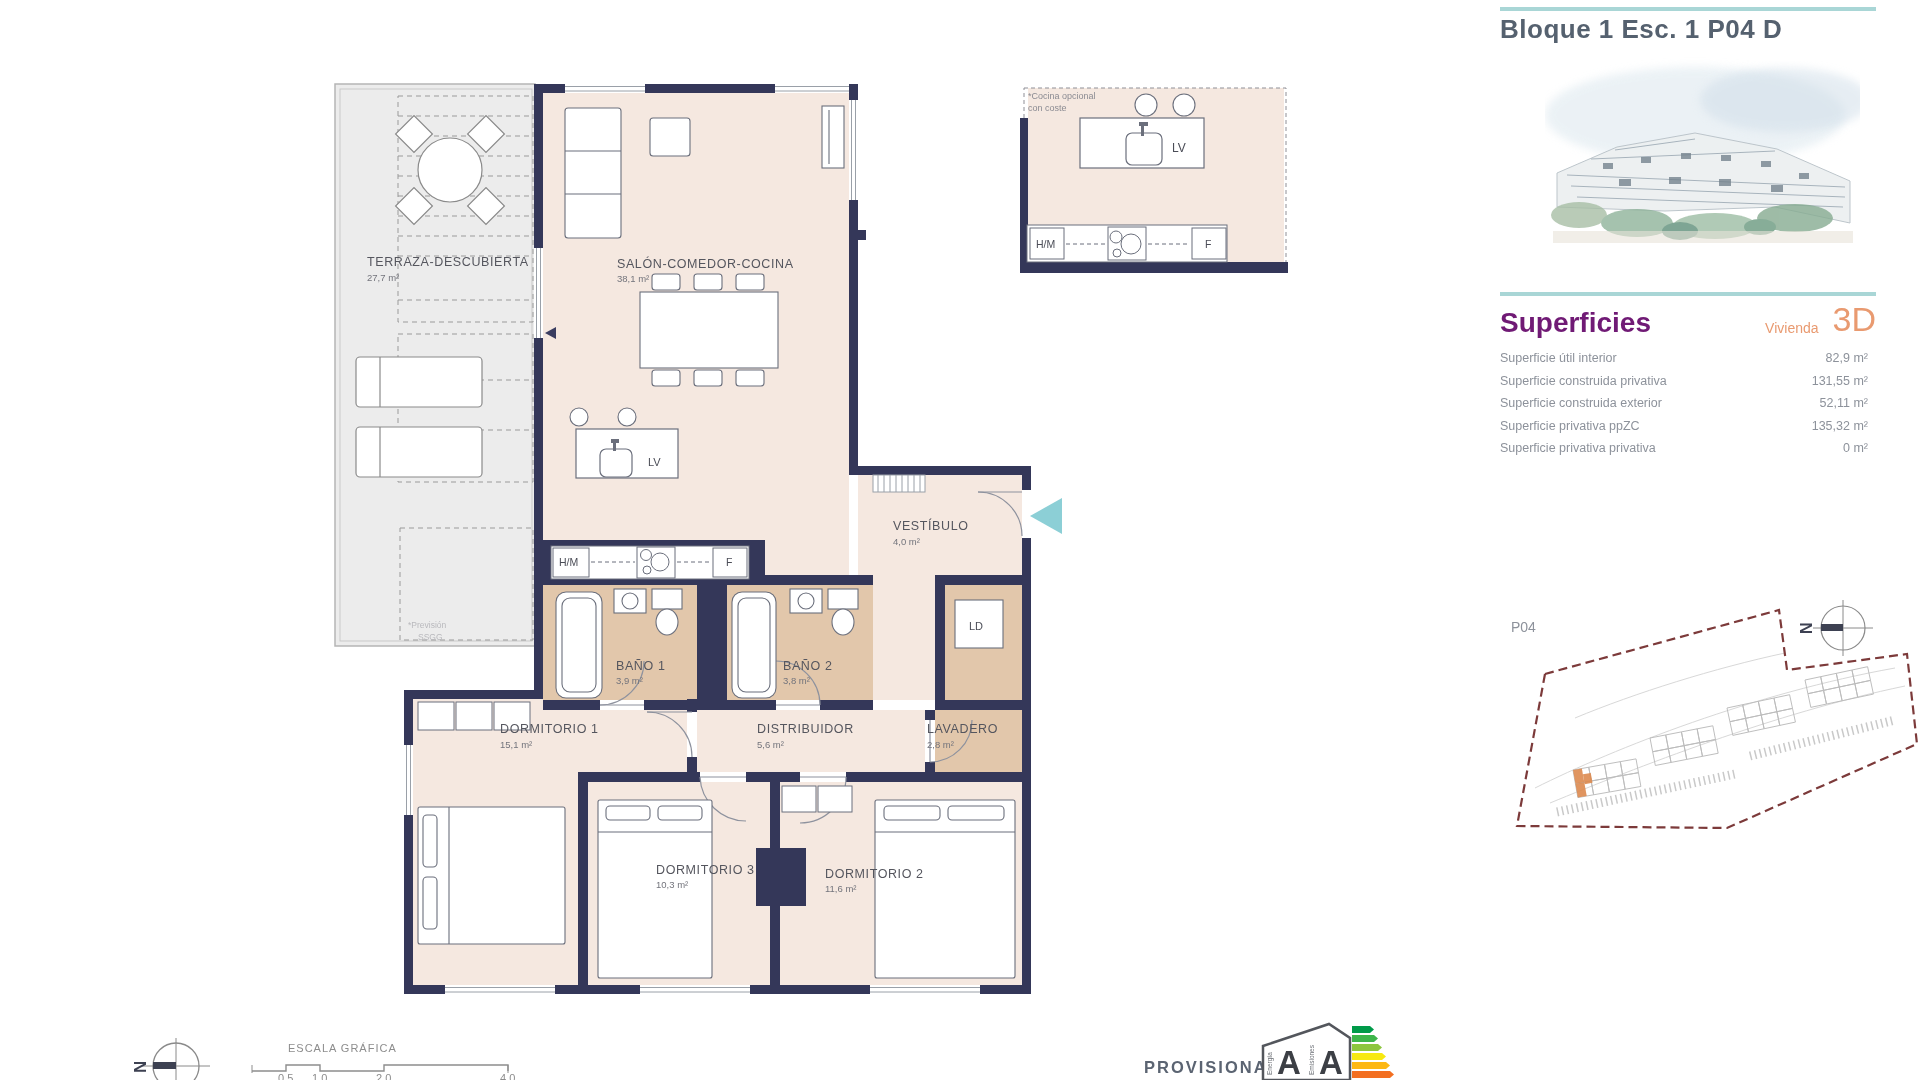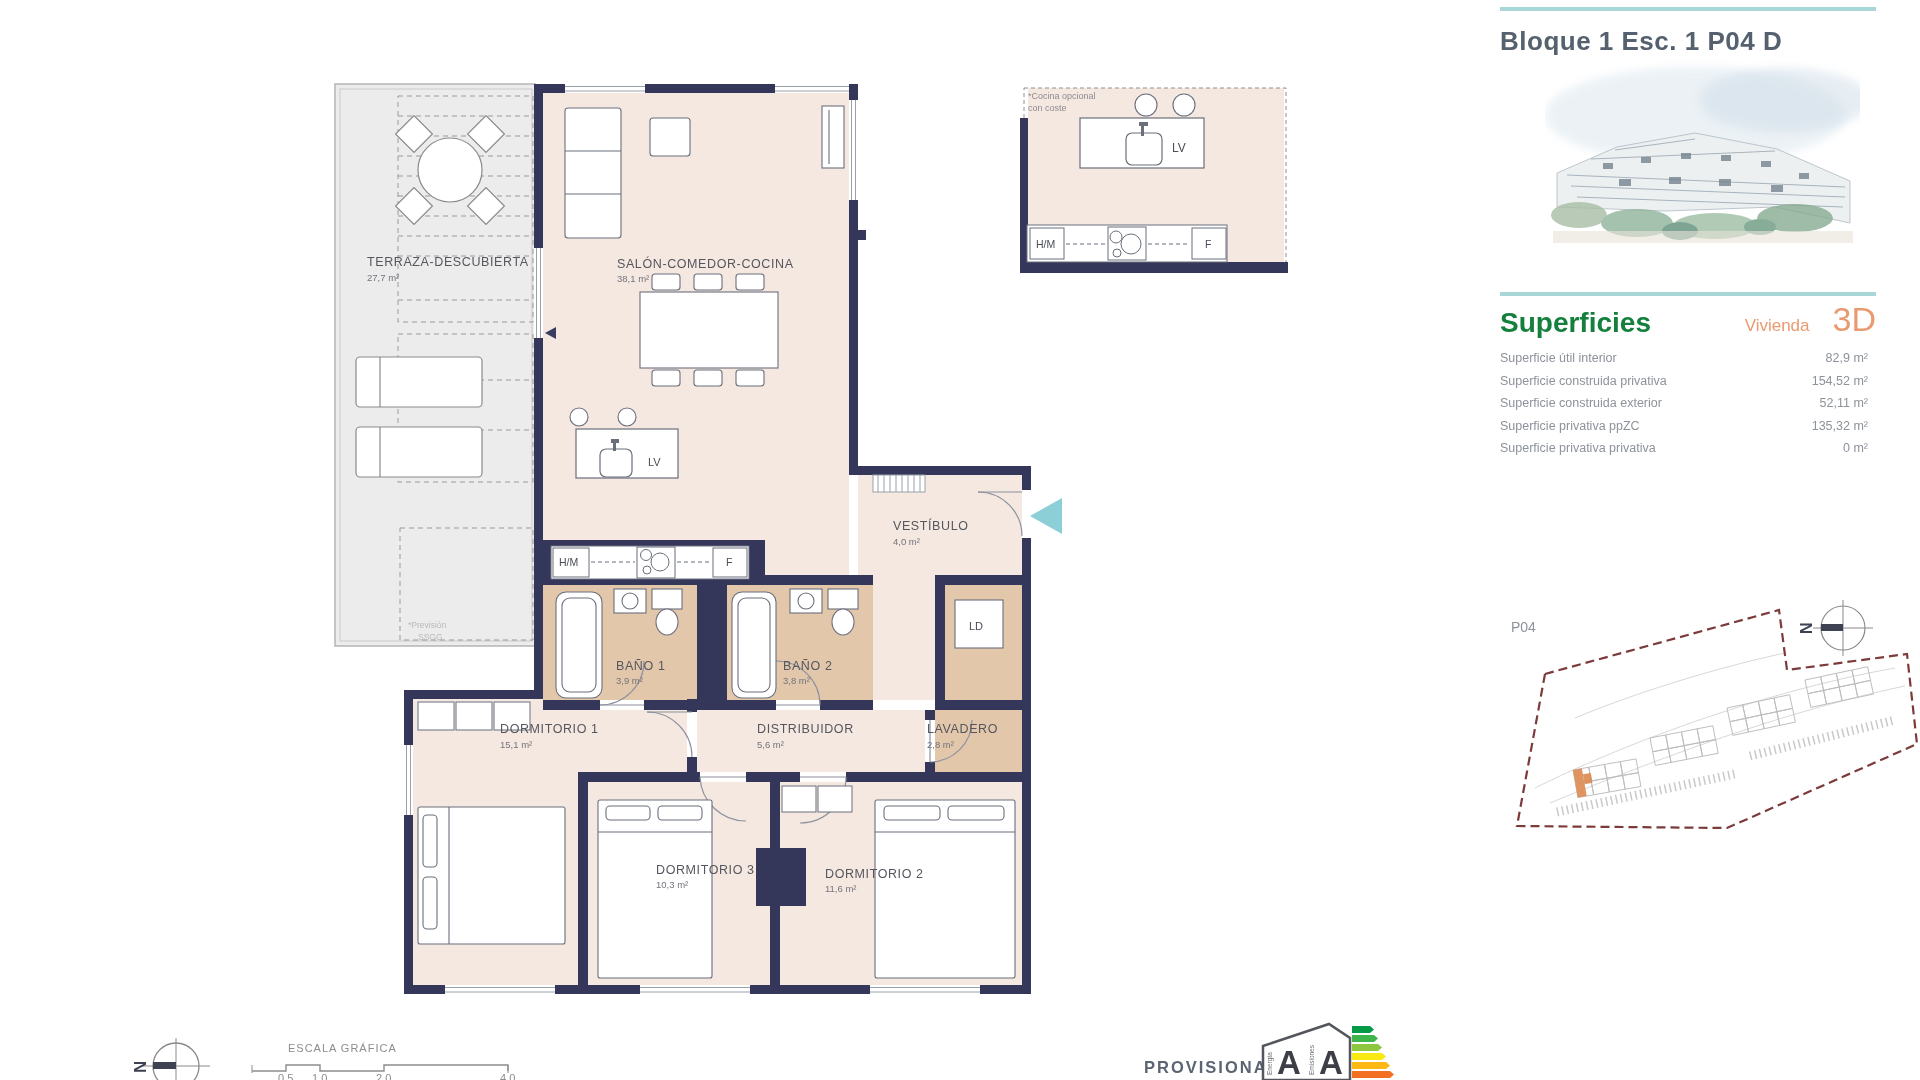--- a/index.html
+++ b/index.html
@@ -2,25 +2,25 @@
 <html><head>
 <meta charset="utf-8">
 <style>
   html,body{margin:0;padding:0;background:#ffffff;}
   body{width:1920px;height:1080px;overflow:hidden;position:relative;
        font-family:"Liberation Sans", sans-serif;}
   .abs{position:absolute;}
   
   .teal-line{position:absolute;left:1500px;width:376px;height:4px;background:#a9d6d6;}
   .panel-title{position:absolute;left:1500px;top:14px;width:400px;
-               font-size:26px;font-weight:bold;color:#55616f;letter-spacing:.5px;margin-top:12px;}
+               font-size:26px;font-weight:bold;color:#55616f;letter-spacing:.5px;}
   .sup-head{position:absolute;left:1500px;top:300px;width:376px;display:flex;align-items:flex-end;}
-  .sup-head .h{font-size:28px;font-weight:bold;color:#15803d;flex:0 0 auto;}
+  .sup-head .h{font-size:28px;font-weight:bold;color:#701a75;flex:0 0 auto;}
   .sup-head .spacer{flex:1;}
-  .sup-head .viv{font-size:17px;color:#e99a70;margin-right:23px;margin-bottom:3px;}
+  .sup-head .viv{font-size:14px;color:#e99a70;margin-right:14px;margin-bottom:3px;}
   .sup-head .t3d{font-size:34px;color:#e99a70;font-weight:500;}
   .sup-table{position:absolute;left:1500px;top:347px;width:368px;text-align:right;}
   .sup-row{display:flex;justify-content:space-between;font-size:12.5px;color:#8d929b;
            line-height:22.5px;}
   .provisional{position:absolute;left:1144px;top:1058px;font-size:16.5px;font-weight:bold;
                color:#5b6472;letter-spacing:2px;}
   svg text{font-family:"Liberation Sans", sans-serif;}
   .room-name{fill:#55565e;font-size:12.5px;letter-spacing:.6px;}
   .room-area{fill:#73747c;font-size:9.5px;}
   .fix-label{fill:#4b4d57;font-size:11px;}
@@ -374,21 +374,21 @@
   <span class="viv">Vivienda</span>
   <span class="t3d">3D</span>
 </div>
 <div class="sup-table">
   <div class="sup-row">
     <span>Superficie útil interior</span>
     <span>82,9 m²</span>
   </div>
   <div class="sup-row">
     <span>Superficie construida privativa</span>
-    <span>154,52 m²</span>
+    <span>131,55 m²</span>
   </div>
   <div class="sup-row">
     <span>Superficie construida exterior</span>
     <span>52,11 m²</span>
   </div>
   <div class="sup-row">
     <span>Superficie privativa ppZC</span>
     <span>135,32 m²</span>
   </div>
   <div class="sup-row">

